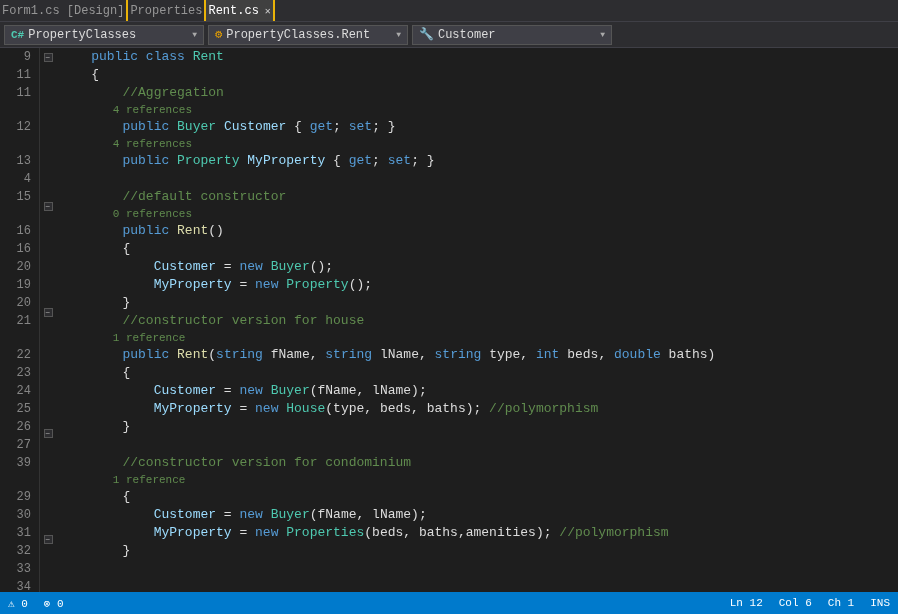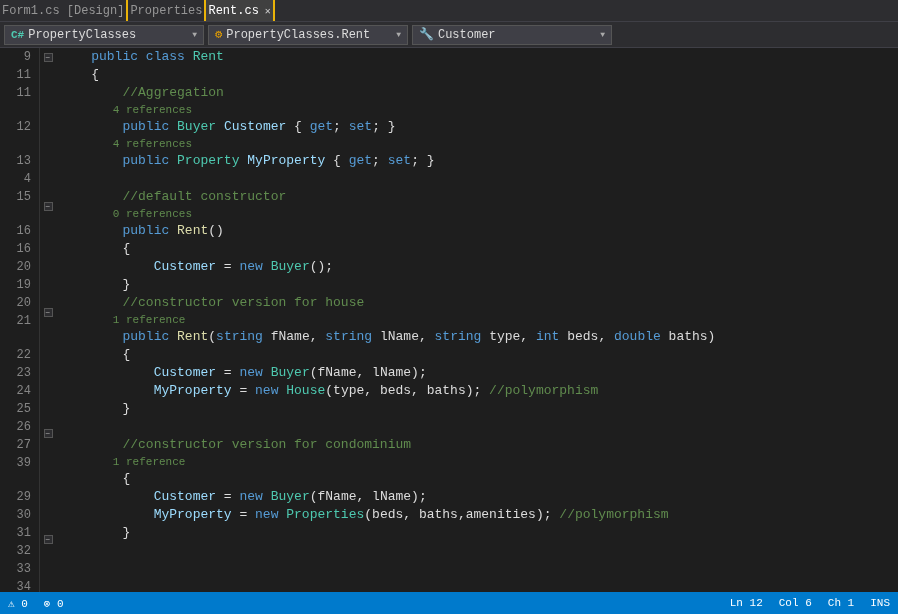--- a/index.html
+++ b/index.html
@@ -286,20 +286,21 @@
     <div class="code-line ref-line"><span class="ref-text">        4 references</span></div>
     <div class="code-line">        <span class="kw">public</span> <span class="type">Buyer</span> <span class="prop">Customer</span> { <span class="kw">get</span>; <span class="kw">set</span>; }</div>
     <div class="code-line ref-line"><span class="ref-text">        4 references</span></div>
     <div class="code-line">        <span class="kw">public</span> <span class="type">Property</span> <span class="prop">MyProperty</span> { <span class="kw">get</span>; <span class="kw">set</span>; }</div>
     <div class="code-line"></div>
     <div class="code-line">        <span class="comment">//default constructor</span></div>
     <div class="code-line ref-line"><span class="ref-text">        0 references</span></div>
     <div class="code-line">        <span class="kw">public</span> <span class="method">Rent</span>()</div>
     <div class="code-line">        {</div>
     <div class="code-line">            <span class="prop">Customer</span> = <span class="kw">new</span> <span class="type">Buyer</span>();</div>
+    <div class="code-line">            <span class="prop">MyProperty</span> = <span class="kw">new</span> <span class="type">Property</span>();</div>
     <div class="code-line">        }</div>
     <div class="code-line">        <span class="comment">//constructor version for house</span></div>
     <div class="code-line ref-line"><span class="ref-text">        1 reference</span></div>
     <div class="code-line">        <span class="kw">public</span> <span class="method">Rent</span>(<span class="kw">string</span> fName, <span class="kw">string</span> lName, <span class="kw">string</span> type, <span class="kw">int</span> beds, <span class="kw">double</span> baths)</div>
     <div class="code-line">        {</div>
     <div class="code-line">            <span class="prop">Customer</span> = <span class="kw">new</span> <span class="type">Buyer</span>(fName, lName);</div>
     <div class="code-line">            <span class="prop">MyProperty</span> = <span class="kw">new</span> <span class="type">House</span>(type, beds, baths); <span class="comment">//polymorphism</span></div>
     <div class="code-line">        }</div>
     <div class="code-line"></div>
     <div class="code-line">        <span class="comment">//constructor version for condominium</span></div>

